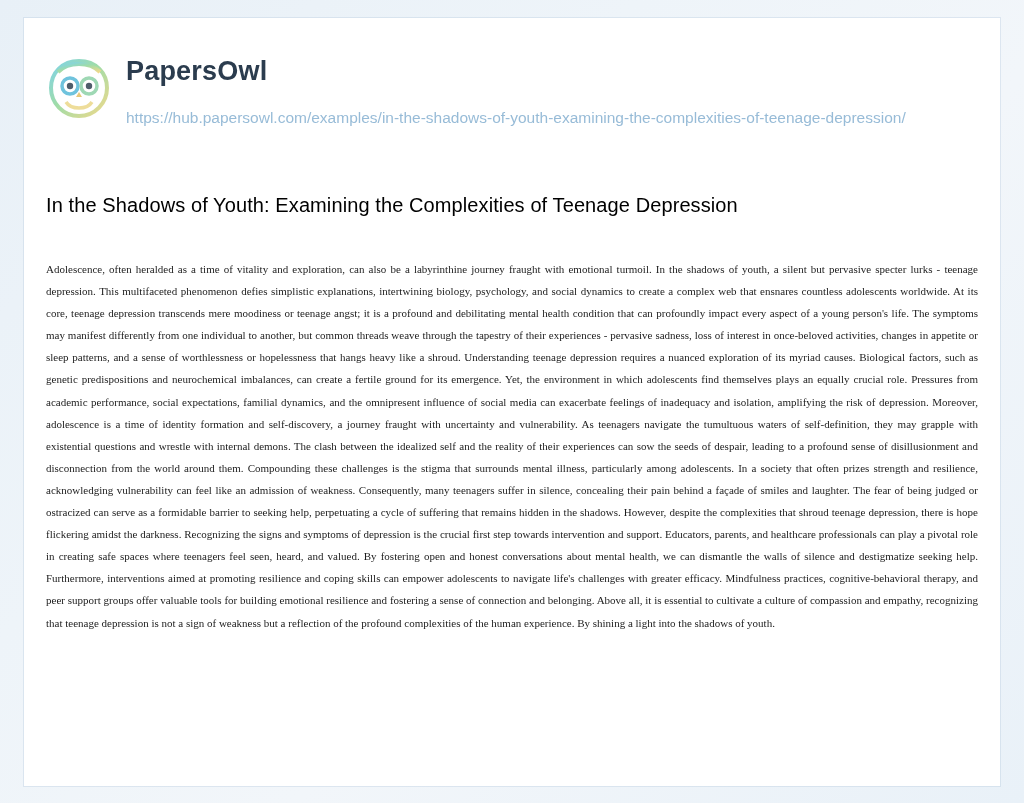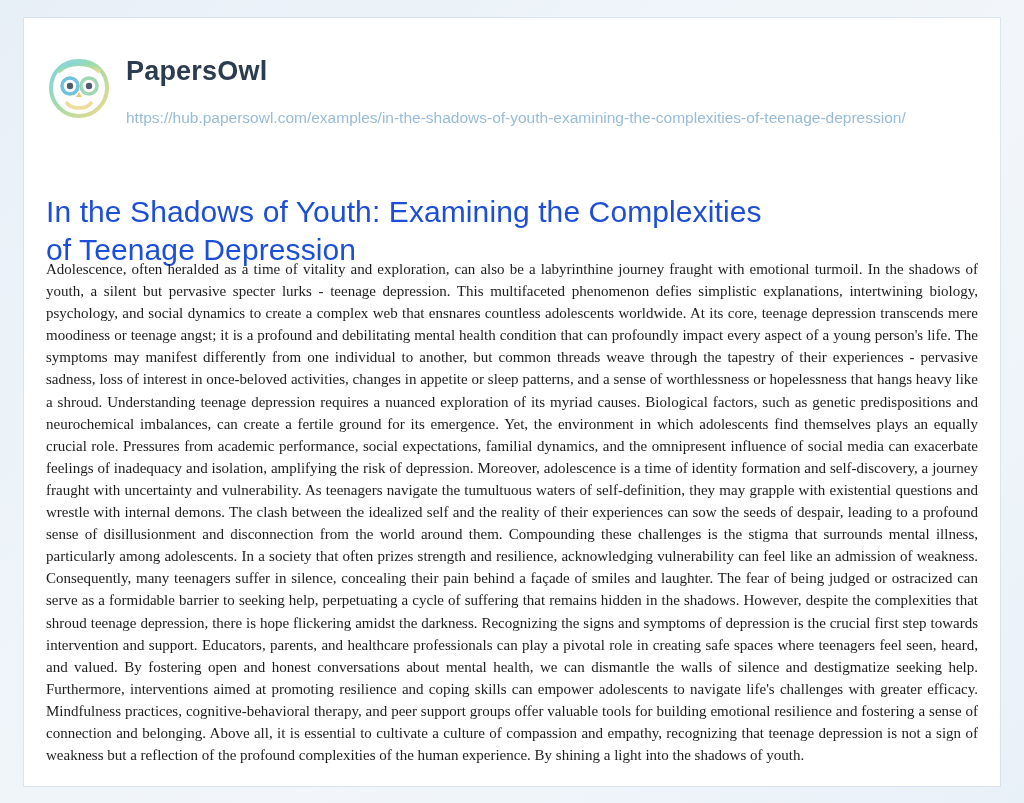--- a/index.html
+++ b/index.html
@@ -69,33 +69,33 @@
     word-break: break-word;
     margin-top: 20px;
     opacity: 0.92;
   }
   .title {
     position: absolute;
     left: 22px;
     top: 155px;
     width: 740px;
     font-family: "Liberation Sans", sans-serif;
-    font-size: 30px;
+    font-size: 20px;
     line-height: 38px;
-    color: #1d4ed8;
+    color: #000000;
     font-weight: normal;
     letter-spacing: 0.1px;
   }
   .body-text {
     position: absolute;
     left: 22px;
     top: 240px;
     width: 932px;
     font-family: "Liberation Serif", serif;
-    font-size: 15px;
+    font-size: 11px;
     line-height: 22.1px;
     color: #1c1c1c;
     text-align: justify;
     text-justify: inter-word;
   }
 </style>
 </head>
 <body>
 
 <div class="page">

